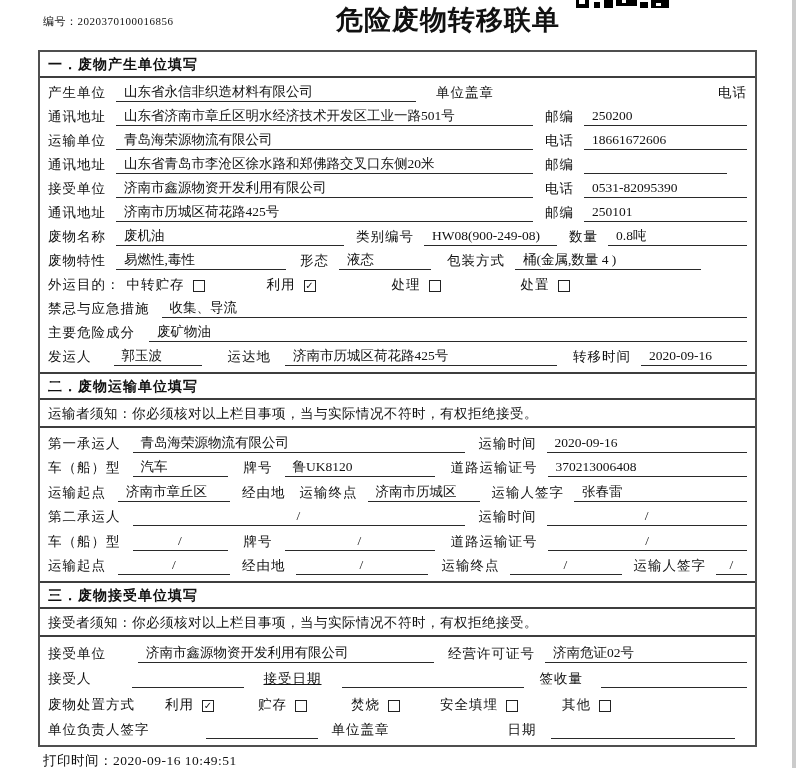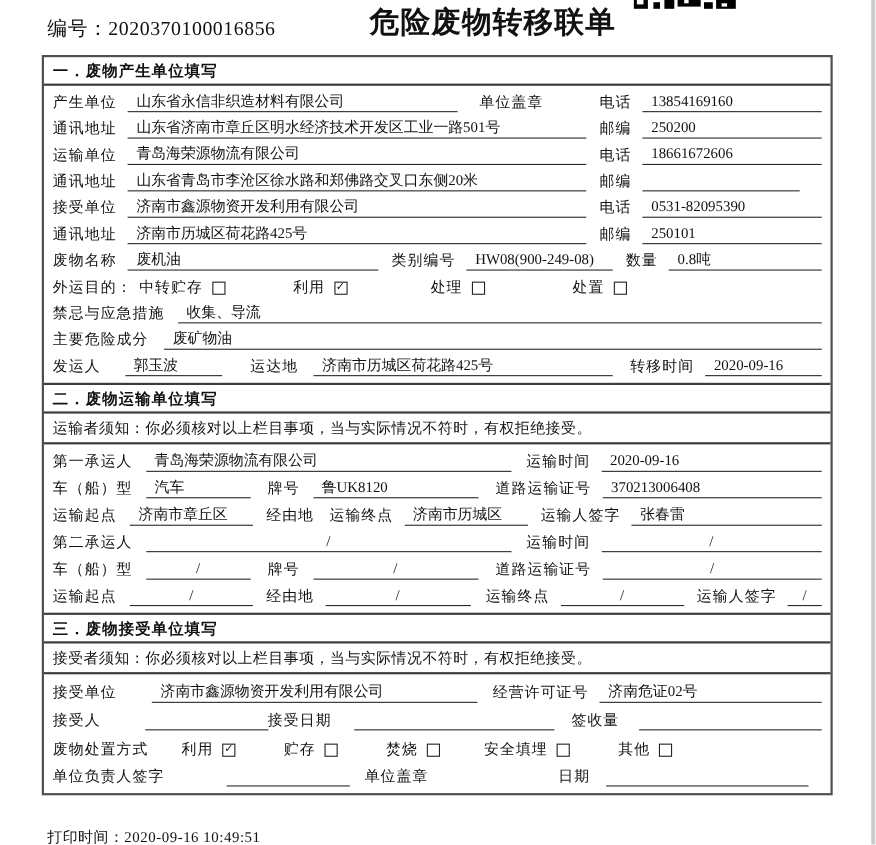--- a/index.html
+++ b/index.html
@@ -3,21 +3,21 @@
 <meta charset="utf-8">
 <style>
   html,body { margin:0; padding:0; background:#ffffff; }
   .page {
     position:relative; width:796px; height:768px; background:#ffffff;
     font-family:"Liberation Serif","DejaVu Serif",serif;
     color:#111; font-size:13.5px; overflow:hidden;
   }
   .page-edge { position:absolute; top:0; right:0; width:4px; height:100%; background:#cbcbcb; }
 
-  .doc-no { position:absolute; left:43px; top:14px; font-size:18px; letter-spacing:0.5px; }
+  .doc-no { position:absolute; left:43px; top:14px; font-size:11px; letter-spacing:0.5px; }
   .doc-title {
     position:absolute; left:336px; top:2px; font-size:27px; font-weight:bold;
     font-family:"Liberation Sans","DejaVu Sans",sans-serif; letter-spacing:1px;
   }
   .qr-frag { position:absolute; left:576px; top:0; }
 
   .form {
     position:absolute; left:38px; top:50px; width:719px; box-sizing:border-box;
     border:2px solid #4f4f4f; background:#fff;
   }
@@ -81,21 +81,20 @@
     <div class="sec s1">
       <div class="sec-h">一．废物产生单位填写</div>
       <div class="rows">
 
         <div class="row">
           <span class="lbl">产生单位</span>
           <span class="uv" style="width:300px;margin-left:10px;">山东省永信非织造材料有限公司</span>
           <span class="lbl" style="margin-left:20px;">单位盖章</span>
           <span class="sp"></span>
           <span class="lbl">电话</span>
-          <span class="uv" style="width:163px;margin-left:10px;">13854169160</span>
         </div>
 
         <div class="row">
           <span class="lbl">通讯地址</span>
           <span class="uv fx" style="margin-left:10px;">山东省济南市章丘区明水经济技术开发区工业一路501号</span>
           <span class="lbl" style="margin-left:12px;">邮编</span>
           <span class="uv" style="width:163px;margin-left:10px;">250200</span>
         </div>
 
         <div class="row">
@@ -128,20 +127,28 @@
 
         <div class="row">
           <span class="lbl">废物名称</span>
           <span class="uv" style="width:228px;margin-left:10px;">废机油</span>
           <span class="lbl" style="margin-left:12px;">类别编号</span>
           <span class="uv" style="width:133px;margin-left:10px;">HW08(900-249-08)</span>
           <span class="lbl" style="margin-left:12px;">数量</span>
           <span class="uv fx" style="margin-left:10px;">0.8吨</span>
         </div>
 
+        <div class="row">
+          <span class="lbl">废物特性</span>
+          <span class="uv" style="width:170px;margin-left:10px;">易燃性,毒性</span>
+          <span class="lbl" style="margin-left:14px;">形态</span>
+          <span class="uv" style="width:92px;margin-left:10px;">液态</span>
+          <span class="lbl" style="margin-left:16px;">包装方式</span>
+          <span class="uv" style="width:186px;margin-left:10px;">桶(金属,数量 4 )</span>
+        </div>
 
         <div class="row">
           <span class="lbl">外运目的：</span>
           <span class="opt" style="margin-left:6px;">
             <span class="lbl">中转贮存</span>
             <span class="cbox"></span>
           </span>
           <span class="opt" style="margin-left:62px;">
             <span class="lbl">利用</span>
             <span class="cbox">✓</span>
@@ -248,21 +255,21 @@
         <div class="row">
           <span class="lbl">接受单位</span>
           <span class="uv" style="width:296px;margin-left:32px;">济南市鑫源物资开发利用有限公司</span>
           <span class="lbl" style="margin-left:14px;">经营许可证号</span>
           <span class="uv fx" style="margin-left:10px;">济南危证02号</span>
         </div>
 
         <div class="row">
           <span class="lbl">接受人</span>
           <span class="uv" style="width:112px;margin-left:40px;"></span>
-          <span class="lbl" style="">接受日期</span>
+          <span class="lbl" style="margin-left:20px;text-decoration:underline;">接受日期</span>
           <span class="uv" style="width:182px;margin-left:20px;"></span>
           <span class="lbl" style="margin-left:16px;">签收量</span>
           <span class="uv fx" style="margin-left:18px;"></span>
         </div>
 
         <div class="row">
           <span class="lbl">废物处置方式</span>
           <span class="opt" style="margin-left:30px;">
             <span class="lbl">利用</span>
             <span class="cbox">✓</span>

